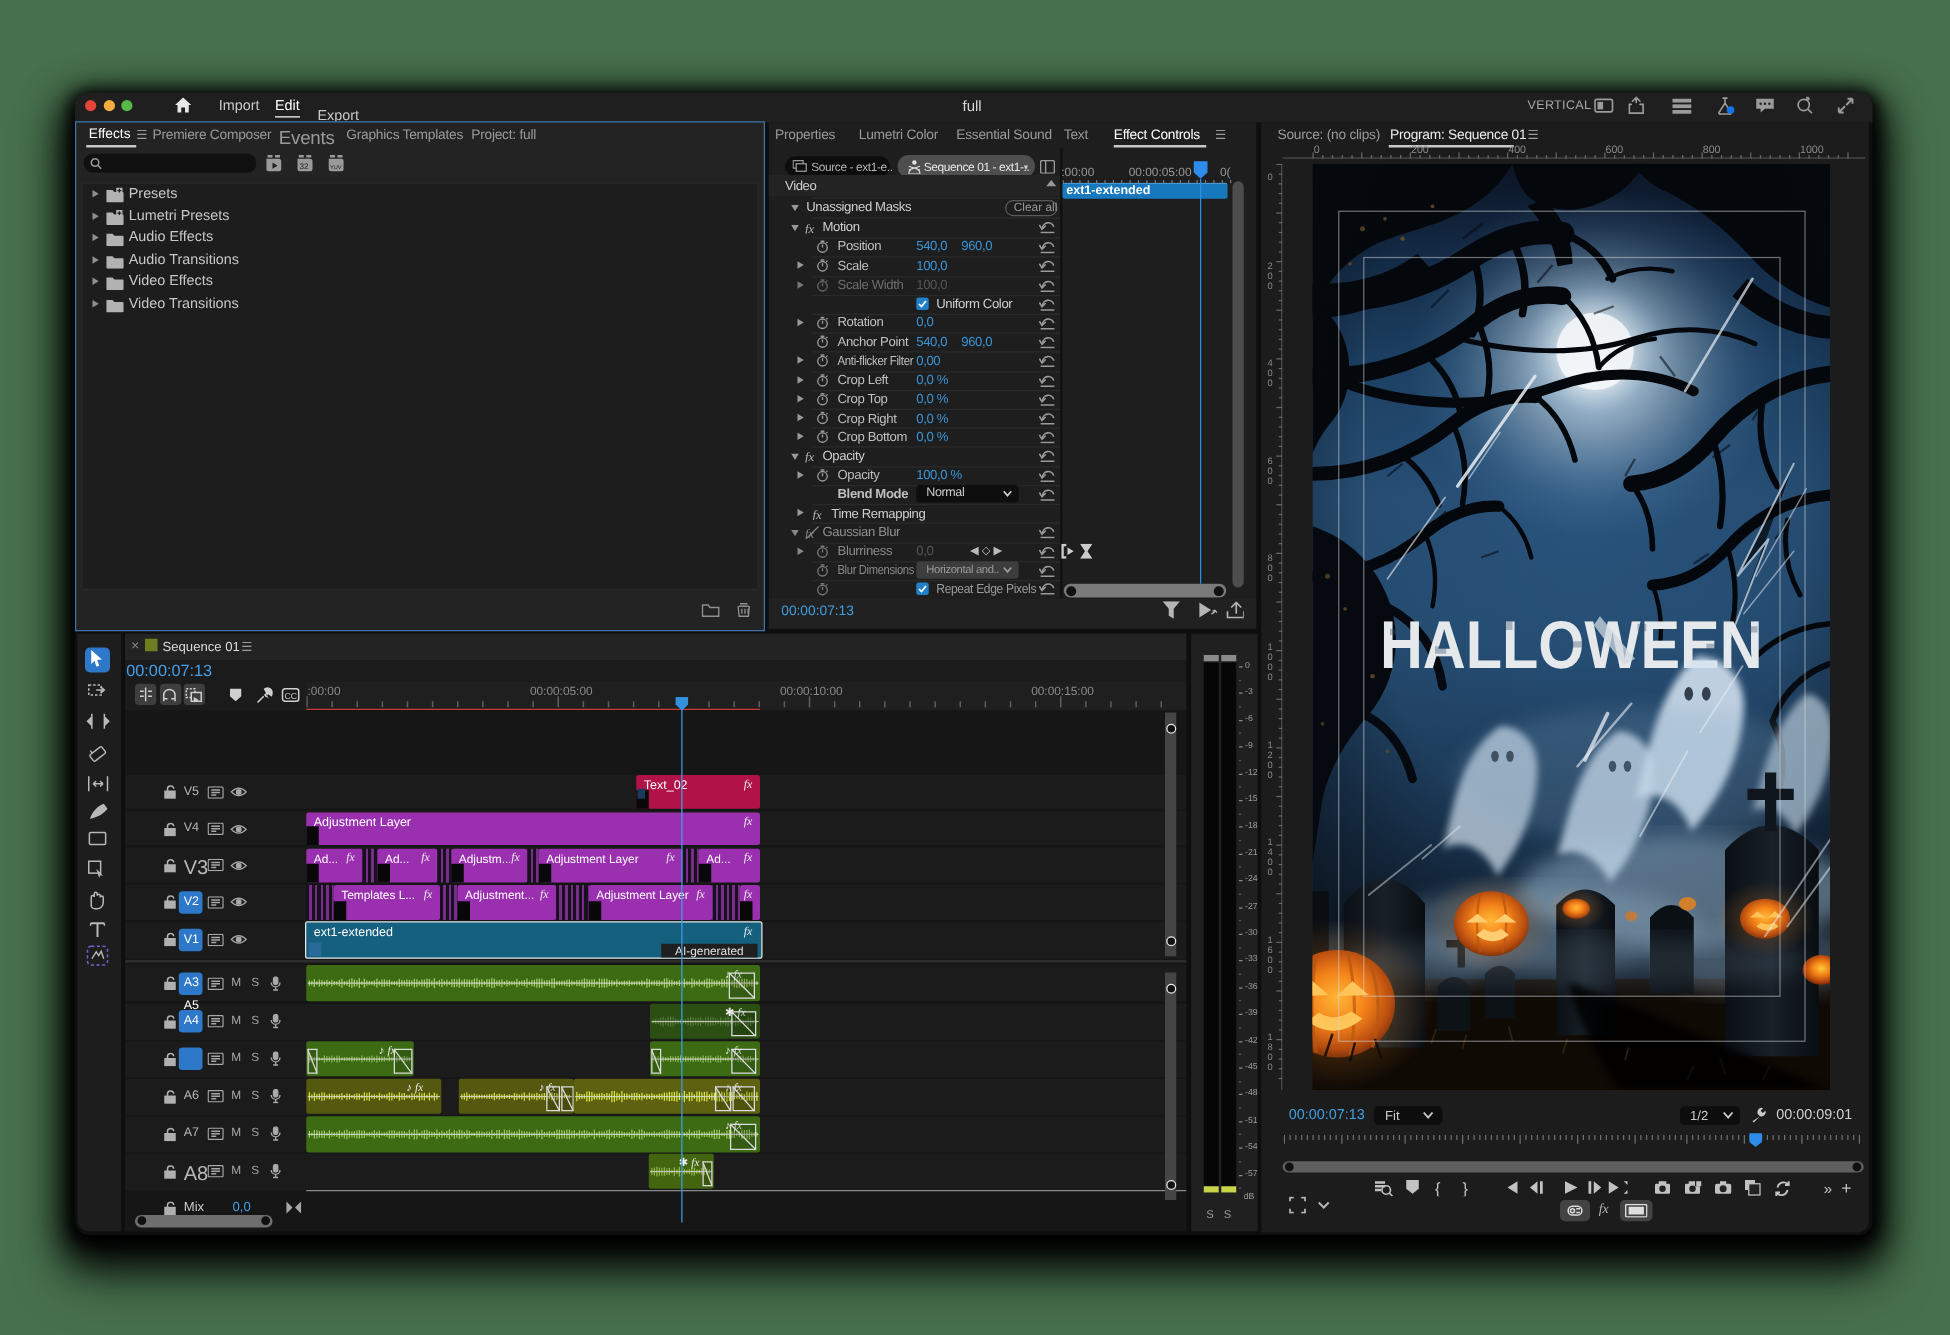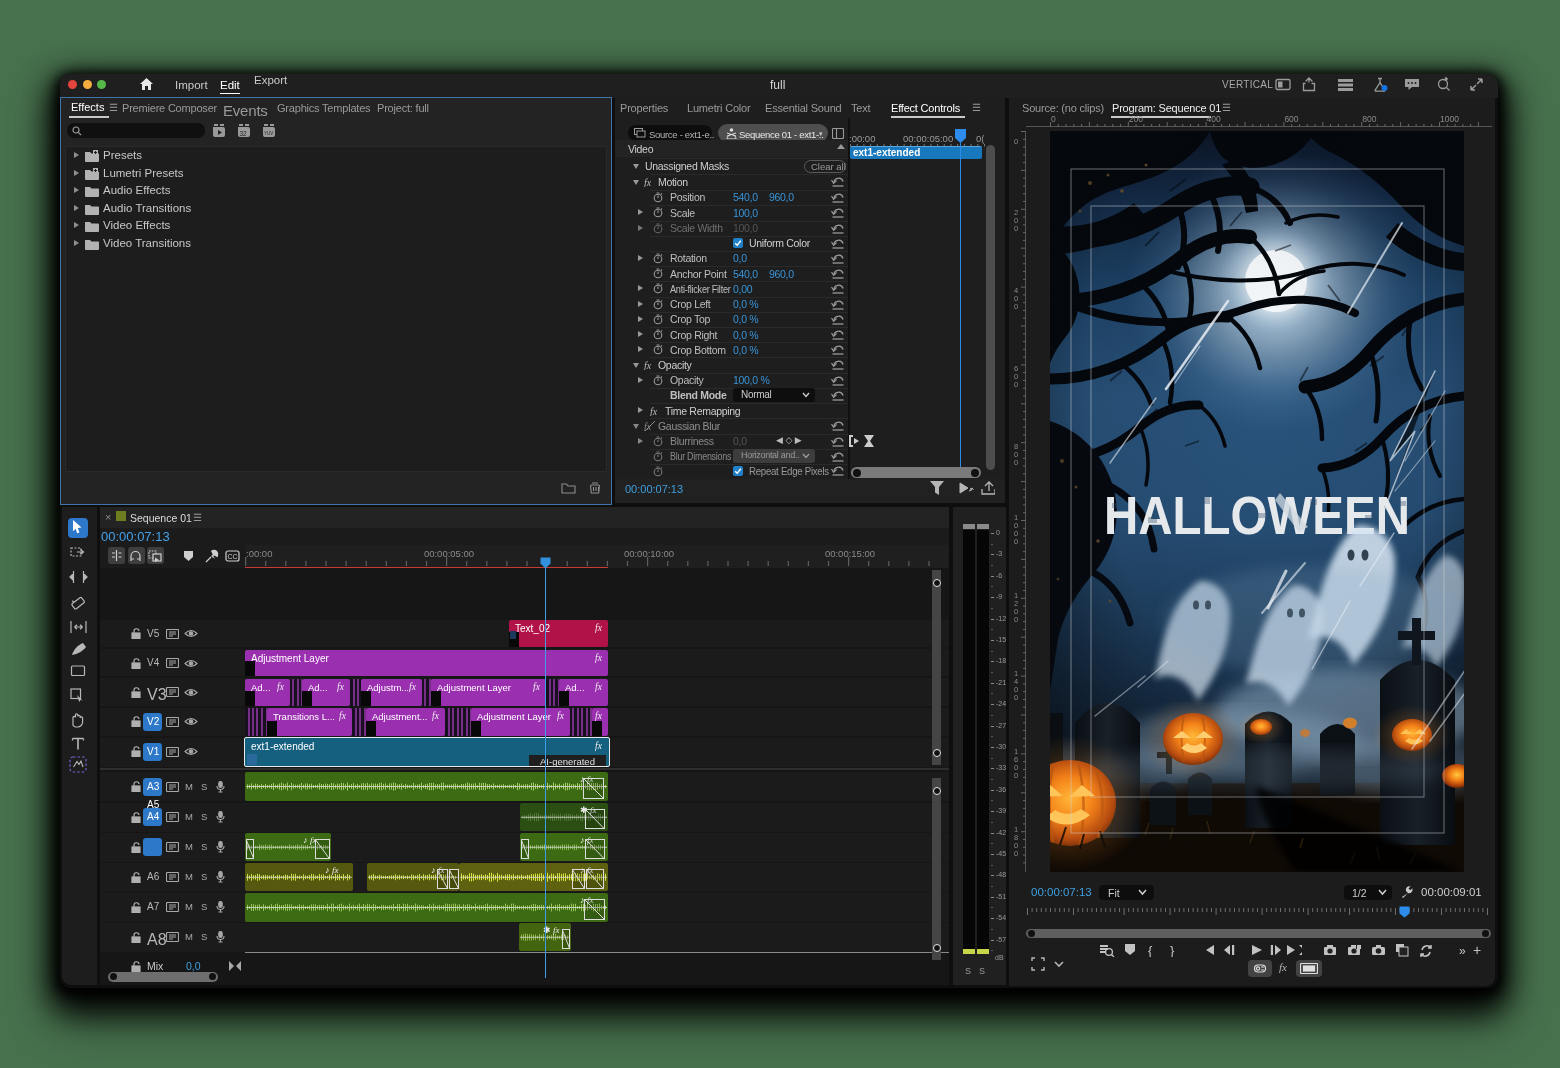--- a/index.html
+++ b/index.html
@@ -15,21 +15,21 @@
 
 <div class="abs" style="left:0;top:0;width:1438px;height:24px;background:#1f1f1f;border-radius:10px 10px 0 0"></div>
 <div class="abs" style="left:8.0px;top:5.5px;width:9px;height:9px;border-radius:50%;background:#e4453c"></div>
 <div class="abs" style="left:22.5px;top:5.5px;width:9px;height:9px;border-radius:50%;background:#f6ae41"></div>
 <div class="abs" style="left:37.0px;top:5.5px;width:9px;height:9px;border-radius:50%;background:#55ba47"></div>
 <svg class="abs" style="left:79px;top:3px" width="15" height="14" viewBox="0 0 15 14">
       <path d="M7.5 1 L14 7 L12 7 L12 13 L9 13 L9 9 L6 9 L6 13 L3 13 L3 7 L1 7 Z" fill="#e8e8e8"></path>
     </svg>
 <div class="t" style="left:115px;top:4.5px;font-size:11.5px;color:#c9c9c9">Import</div>
 <div class="t" style="left:160px;top:4.5px;font-size:11.5px;color:#fff;border-bottom:1.5px solid #fff;padding-bottom:2px">Edit</div>
-<div class="t" style="left:194px;top:0;font-size:11.5px;color:#c9c9c9">Export</div>
+<div class="t" style="left:194px;top:13px;font-size:11.5px;color:#c9c9c9">Export</div>
 <div class="t" style="left:710px;top:4px;font-size:12px;color:#d6d6d6">full</div>
 <div class="t" style="left:1162px;top:5px;font-size:10px;color:#a8a8a8;letter-spacing:.3px">VERTICAL</div>
 <svg class="abs" style="left:1215px;top:3px" width="215" height="15" viewBox="0 0 215 15" fill="none" stroke="#9b9b9b" stroke-width="1.3">
 <rect x="1" y="2.5" width="14" height="10" rx="1.5"></rect>
       <rect x="3" y="4.5" width="4.5" height="6" fill="#9b9b9b" stroke="none"></rect>
 <path d="M34 5 V1.5 M31 4 l3-3 3 3 M30 6.5 h-1.5 v7 h11 v-7 H37" stroke-linecap="round"></path>
 <g stroke="none" fill="#9b9b9b">
         <rect x="63" y="2" width="15" height="3"></rect>
         <rect x="63" y="6.5" width="15" height="3"></rect>
         <rect x="63" y="11" width="15" height="3"></rect>
@@ -1316,21 +1316,21 @@
 <div class="t" style="left:377px;top:607.5px;font-size:9.5px;color:#fff;max-width:95px;overflow:hidden">Adjustment Layer</div>
 <div class="t" style="left:473px;top:607.5px;font-size:9.5px;font-style:italic;color:#eee;font-family:'Liberation Serif'">fx</div>
 <div class="abs" style="left:371px;top:616.5px;width:10px;height:15px;background:#080808"></div>
 <div class="abs" style="left:486px;top:604.5px;width:13px;height:27px;background:repeating-linear-gradient(90deg,#181020 0px,#181020 2.5px,#762e86 2.5px,#762e86 4.5px)"></div>
 <div class="abs" style="left:499px;top:604.5px;width:49px;height:27px;background:#9a2fb0;border-radius:2px"></div>
 <div class="t" style="left:505px;top:607.5px;font-size:9.5px;color:#fff;max-width:29px;overflow:hidden">Ad...</div>
 <div class="t" style="left:535px;top:607.5px;font-size:9.5px;font-style:italic;color:#eee;font-family:'Liberation Serif'">fx</div>
 <div class="abs" style="left:499px;top:616.5px;width:10px;height:15px;background:#080808"></div>
 <div class="abs" style="left:185px;top:634px;width:22px;height:27.5px;background:repeating-linear-gradient(90deg,#181020 0px,#181020 2.5px,#762e86 2.5px,#762e86 4.5px)"></div>
 <div class="abs" style="left:207px;top:634px;width:85px;height:27.5px;background:#9a2fb0;border-radius:2px"></div>
-<div class="t" style="left:213px;top:637px;font-size:9.5px;color:#fff;max-width:65px;overflow:hidden">Transitions L...</div>
+<div class="t" style="left:213px;top:637px;font-size:9.5px;color:#fff;max-width:65px;overflow:hidden">Templates L...</div>
 <div class="t" style="left:279px;top:637px;font-size:9.5px;font-style:italic;color:#eee;font-family:'Liberation Serif'">fx</div>
 <div class="abs" style="left:207px;top:646.5px;width:10px;height:15px;background:#080808"></div>
 <div class="abs" style="left:292px;top:634px;width:14px;height:27.5px;background:repeating-linear-gradient(90deg,#181020 0px,#181020 2.5px,#762e86 2.5px,#762e86 4.5px)"></div>
 <div class="abs" style="left:306px;top:634px;width:79px;height:27.5px;background:#9a2fb0;border-radius:2px"></div>
 <div class="t" style="left:312px;top:637px;font-size:9.5px;color:#fff;max-width:59px;overflow:hidden">Adjustment...</div>
 <div class="t" style="left:372px;top:637px;font-size:9.5px;font-style:italic;color:#eee;font-family:'Liberation Serif'">fx</div>
 <div class="abs" style="left:306px;top:646.5px;width:10px;height:15px;background:#080808"></div>
 <div class="abs" style="left:385px;top:634px;width:26px;height:27.5px;background:repeating-linear-gradient(90deg,#181020 0px,#181020 2.5px,#762e86 2.5px,#762e86 4.5px)"></div>
 <div class="abs" style="left:411px;top:634px;width:99px;height:27.5px;background:#9a2fb0;border-radius:2px"></div>
 <div class="t" style="left:417px;top:637px;font-size:9.5px;color:#fff;max-width:79px;overflow:hidden">Adjustment Layer</div>

